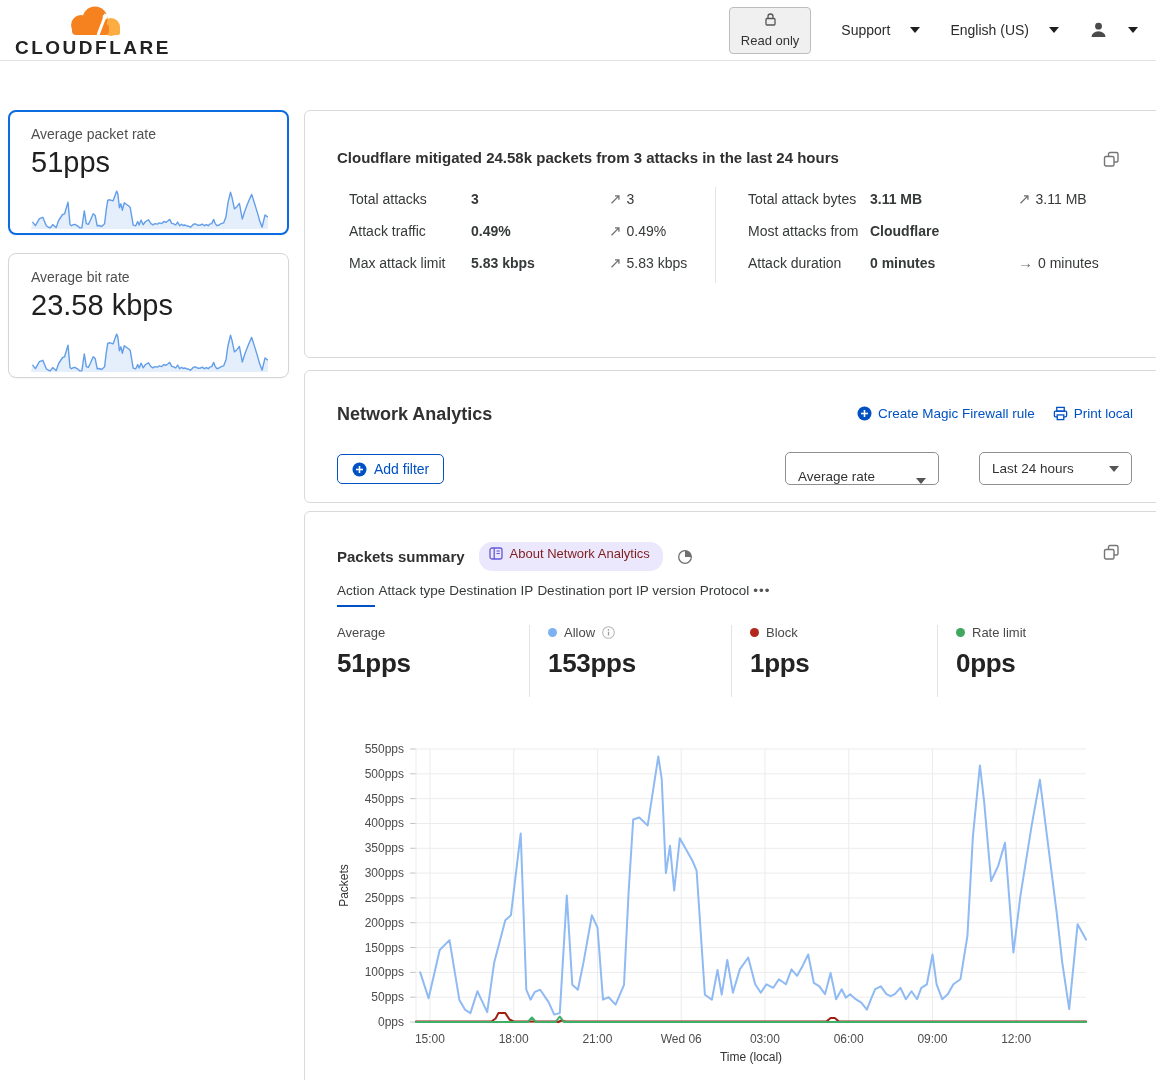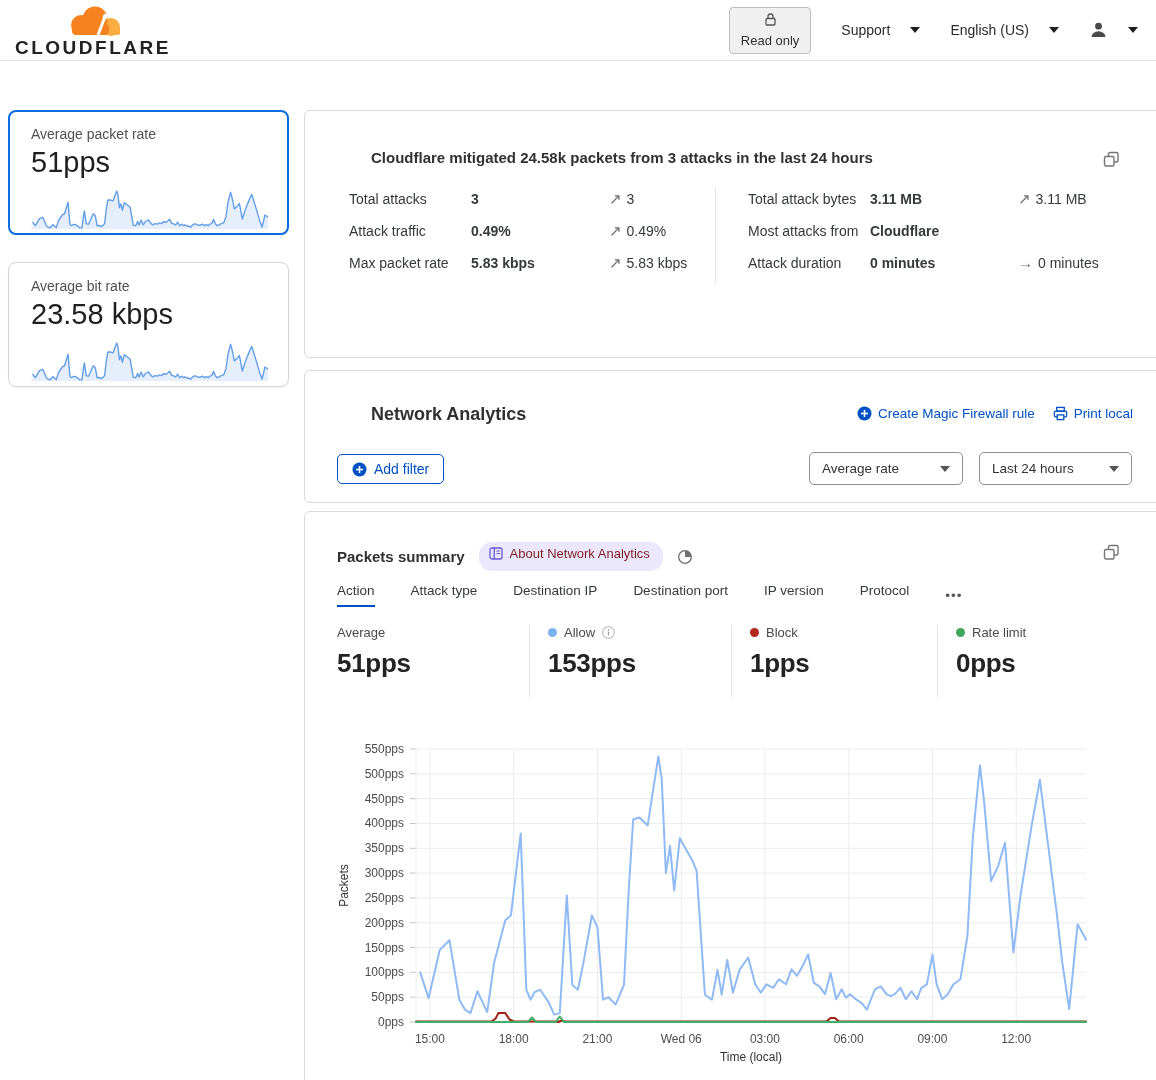--- a/index.html
+++ b/index.html
@@ -1,18 +1,18 @@
 <!DOCTYPE html>
 <html><head>
 <meta charset="utf-8">
 <style>
   * { margin:0; padding:0; box-sizing:border-box; }
   html,body { width:1156px; height:1080px; background:#fff; overflow:hidden;
               font-family:"Liberation Sans", sans-serif; color:#36393a; }
-  .abs { position:absolute;margin-left:34px; }
+  .abs { position:absolute; }
 
   
   #header { position:absolute; left:0; top:0; width:1156px; height:61px;
             background:#fff; border-bottom:1px solid #e3e3e3; }
   #logo { position:absolute; left:15px; top:6px; width:120px; }
   #logo .brand { font-size:19px; font-weight:bold; letter-spacing:2.5px; color:#222; margin-top:1px; }
   #logo svg { display:block; margin-left:50px; }
   #header-right { position:absolute; right:18px; top:0; height:60px; display:flex; align-items:center; gap:30px; }
   .readonly-badge { display:flex; align-items:center; gap:7px; background:#f0f0f0;
             border:1px solid #bdbdbd; border-radius:4px; padding:5px 11px; font-size:13px; color:#333;flex-direction:column; }
@@ -55,28 +55,28 @@
   #na-links { position:absolute; left:552px; top:35px; display:flex; gap:18px; align-items:center; }
   .blue-link { display:flex; align-items:center; gap:6px; color:#0051c3; font-size:13.5px; cursor:pointer; }
   .btn-outline-blue { position:absolute; left:32px; top:83px; display:flex; align-items:center; gap:7px;
         border:1.5px solid #0051c3; border-radius:5px; background:#fff; color:#0051c3;
         font-size:14px; padding:6px 14px; cursor:pointer; font-family:inherit; }
   .dropdown { position:absolute; top:81px; height:33px; border:1px solid #909090; border-radius:5px;
         background:#fff; display:flex; align-items:center; justify-content:space-between;
         padding:0 12px; font-size:13.5px; color:#333; cursor:pointer; }
   .dropdown .caret-sm { width:0; height:0; border-left:5px solid transparent;
         border-right:5px solid transparent; border-top:6px solid #555; }
-  #dd-metric { left:504px; width:154px; }
+  #dd-metric { left:480px; width:154px;align-items:flex-end; }
   #dd-time { left:674px; width:153px; }
 
   
   #pk-title-row { position:absolute; left:32px; top:30px; display:flex; align-items:center; gap:14px; }
   .about-pill { display:flex; align-items:center; gap:7px; background:#ebe7fd; color:#7f1d1d;
         font-size:13px; border-radius:13px; padding:4px 13px 10px 10px; cursor:pointer; }
-  #tabs-row { position:absolute; left:32px; top:71px; display:flex; gap:36px; font-size:13.5px;align-items:center; }
+  #tabs-row { position:absolute; left:32px; top:71px; display:flex; gap:4px; font-size:13.5px; }
   .tab { padding-bottom:7px; color:#36393a; cursor:pointer; border-bottom:2px solid transparent; }
   .tab.active { border-bottom:2px solid #0051c3; }
   .tab-more { color:#555; cursor:pointer; letter-spacing:1px; }
 
   #stats-row { position:absolute; left:32px; top:113px; display:flex; height:72px; }
   .stat-col { padding-right:18px; }
   .stat-col + .stat-col { border-left:1px solid #e4e4e4; padding-left:18px; }
   .stat-head { display:flex; align-items:center; gap:7px; font-size:13px; color:#494949; }
   .dot { width:9px; height:9px; border-radius:50%; display:inline-block; }
   .stat-value { font-size:26px; font-weight:bold; color:#232323; margin-top:8px; letter-spacing:-0.3px; }
@@ -127,21 +127,21 @@
 </div>
 
 <div class="metric-card selected" style="top:110px;">
   <div class="m-label">Average packet rate</div>
   <div class="m-value">51pps</div>
   <svg class="spark" width="237" height="46">
       <path d="M0,44 L1.5,36.9 L4.4,40.6 L8.4,33.7 L11.8,32.3 L15.3,40.8 L17.3,42.2 L19.3,42.7 L21.7,39.6 L23.7,41.3 L25.2,42.6 L27.6,35.5 L31.6,29.5 L33.6,28.8 L37.0,17.1 L39.0,39.4 L40.5,40.8 L42.0,39.7 L43.9,39.4 L46.9,41.2 L48.9,42.9 L50.9,42.7 L53.3,25.9 L55.3,38.7 L57.3,39.4 L59.3,35.5 L62.2,28.8 L64.2,30.5 L66.2,40.8 L68.1,40.5 L70.6,41.5 L73.6,38.7 L75.2,25.2 L76.8,15.1 L79.0,14.8 L82.0,15.9 L85.7,6.1 L86.9,9.3 L88.4,22.7 L89.9,18.8 L91.3,25.2 L93.3,17.8 L95.3,19.2 L97.8,21.0 L99.2,22.4 L102.2,40.1 L104.7,40.8 L106.7,36.6 L108.1,40.1 L110.1,35.1 L112.1,39.8 L114.5,36.5 L117.5,34.8 L120.0,38.6 L122.0,39.8 L123.9,38.6 L126.4,39.1 L128.4,37.9 L130.8,38.6 L132.8,36.5 L134.8,37.4 L136.8,36.0 L138.7,34.4 L140.7,38.4 L142.7,38.9 L144.7,40.0 L146.6,37.0 L148.6,40.7 L150.6,39.3 L152.1,40.5 L153.6,40.0 L155.5,40.7 L157.5,41.2 L159.5,42.2 L161.0,40.7 L162.4,39.3 L164.4,38.9 L166.4,40.0 L167.9,40.3 L169.4,40.0 L171.3,39.1 L173.3,40.7 L175.3,39.6 L177.3,40.7 L178.7,39.1 L180.7,38.6 L182.7,34.4 L184.2,38.6 L186.1,40.7 L188.1,40.0 L190.1,38.6 L192.6,37.9 L195.0,31.7 L197.0,17.5 L199.5,7.3 L201.0,12.4 L203.4,23.9 L205.9,21.7 L208.4,18.4 L211.3,34.1 L213.8,26.0 L217.7,16.0 L220.7,9.4 L223.7,18.9 L226.6,28.4 L228.6,35.6 L231.1,42.2 L234.0,30.0 L237.0,32.2 L237,44 Z" fill="#e5eefb"></path>
       <polyline points="1.5,36.9 4.4,40.6 8.4,33.7 11.8,32.3 15.3,40.8 17.3,42.2 19.3,42.7 21.7,39.6 23.7,41.3 25.2,42.6 27.6,35.5 31.6,29.5 33.6,28.8 37.0,17.1 39.0,39.4 40.5,40.8 42.0,39.7 43.9,39.4 46.9,41.2 48.9,42.9 50.9,42.7 53.3,25.9 55.3,38.7 57.3,39.4 59.3,35.5 62.2,28.8 64.2,30.5 66.2,40.8 68.1,40.5 70.6,41.5 73.6,38.7 75.2,25.2 76.8,15.1 79.0,14.8 82.0,15.9 85.7,6.1 86.9,9.3 88.4,22.7 89.9,18.8 91.3,25.2 93.3,17.8 95.3,19.2 97.8,21.0 99.2,22.4 102.2,40.1 104.7,40.8 106.7,36.6 108.1,40.1 110.1,35.1 112.1,39.8 114.5,36.5 117.5,34.8 120.0,38.6 122.0,39.8 123.9,38.6 126.4,39.1 128.4,37.9 130.8,38.6 132.8,36.5 134.8,37.4 136.8,36.0 138.7,34.4 140.7,38.4 142.7,38.9 144.7,40.0 146.6,37.0 148.6,40.7 150.6,39.3 152.1,40.5 153.6,40.0 155.5,40.7 157.5,41.2 159.5,42.2 161.0,40.7 162.4,39.3 164.4,38.9 166.4,40.0 167.9,40.3 169.4,40.0 171.3,39.1 173.3,40.7 175.3,39.6 177.3,40.7 178.7,39.1 180.7,38.6 182.7,34.4 184.2,38.6 186.1,40.7 188.1,40.0 190.1,38.6 192.6,37.9 195.0,31.7 197.0,17.5 199.5,7.3 201.0,12.4 203.4,23.9 205.9,21.7 208.4,18.4 211.3,34.1 213.8,26.0 217.7,16.0 220.7,9.4 223.7,18.9 226.6,28.4 228.6,35.6 231.1,42.2 234.0,30.0 237.0,32.2" fill="none" stroke="#639ee9" stroke-width="1.4" stroke-linejoin="round"></polyline>
     </svg>
 </div>
-<div class="metric-card" style="top:262px;">
+<div class="metric-card" style="top:253px;">
   <div class="m-label">Average bit rate</div>
   <div class="m-value">23.58 kbps</div>
   <svg class="spark" width="237" height="46">
       <path d="M0,44 L1.5,36.9 L4.4,40.6 L8.4,33.7 L11.8,32.3 L15.3,40.8 L17.3,42.2 L19.3,42.7 L21.7,39.6 L23.7,41.3 L25.2,42.6 L27.6,35.5 L31.6,29.5 L33.6,28.8 L37.0,17.1 L39.0,39.4 L40.5,40.8 L42.0,39.7 L43.9,39.4 L46.9,41.2 L48.9,42.9 L50.9,42.7 L53.3,25.9 L55.3,38.7 L57.3,39.4 L59.3,35.5 L62.2,28.8 L64.2,30.5 L66.2,40.8 L68.1,40.5 L70.6,41.5 L73.6,38.7 L75.2,25.2 L76.8,15.1 L79.0,14.8 L82.0,15.9 L85.7,6.1 L86.9,9.3 L88.4,22.7 L89.9,18.8 L91.3,25.2 L93.3,17.8 L95.3,19.2 L97.8,21.0 L99.2,22.4 L102.2,40.1 L104.7,40.8 L106.7,36.6 L108.1,40.1 L110.1,35.1 L112.1,39.8 L114.5,36.5 L117.5,34.8 L120.0,38.6 L122.0,39.8 L123.9,38.6 L126.4,39.1 L128.4,37.9 L130.8,38.6 L132.8,36.5 L134.8,37.4 L136.8,36.0 L138.7,34.4 L140.7,38.4 L142.7,38.9 L144.7,40.0 L146.6,37.0 L148.6,40.7 L150.6,39.3 L152.1,40.5 L153.6,40.0 L155.5,40.7 L157.5,41.2 L159.5,42.2 L161.0,40.7 L162.4,39.3 L164.4,38.9 L166.4,40.0 L167.9,40.3 L169.4,40.0 L171.3,39.1 L173.3,40.7 L175.3,39.6 L177.3,40.7 L178.7,39.1 L180.7,38.6 L182.7,34.4 L184.2,38.6 L186.1,40.7 L188.1,40.0 L190.1,38.6 L192.6,37.9 L195.0,31.7 L197.0,17.5 L199.5,7.3 L201.0,12.4 L203.4,23.9 L205.9,21.7 L208.4,18.4 L211.3,34.1 L213.8,26.0 L217.7,16.0 L220.7,9.4 L223.7,18.9 L226.6,28.4 L228.6,35.6 L231.1,42.2 L234.0,30.0 L237.0,32.2 L237,44 Z" fill="#e5eefb"></path>
       <polyline points="1.5,36.9 4.4,40.6 8.4,33.7 11.8,32.3 15.3,40.8 17.3,42.2 19.3,42.7 21.7,39.6 23.7,41.3 25.2,42.6 27.6,35.5 31.6,29.5 33.6,28.8 37.0,17.1 39.0,39.4 40.5,40.8 42.0,39.7 43.9,39.4 46.9,41.2 48.9,42.9 50.9,42.7 53.3,25.9 55.3,38.7 57.3,39.4 59.3,35.5 62.2,28.8 64.2,30.5 66.2,40.8 68.1,40.5 70.6,41.5 73.6,38.7 75.2,25.2 76.8,15.1 79.0,14.8 82.0,15.9 85.7,6.1 86.9,9.3 88.4,22.7 89.9,18.8 91.3,25.2 93.3,17.8 95.3,19.2 97.8,21.0 99.2,22.4 102.2,40.1 104.7,40.8 106.7,36.6 108.1,40.1 110.1,35.1 112.1,39.8 114.5,36.5 117.5,34.8 120.0,38.6 122.0,39.8 123.9,38.6 126.4,39.1 128.4,37.9 130.8,38.6 132.8,36.5 134.8,37.4 136.8,36.0 138.7,34.4 140.7,38.4 142.7,38.9 144.7,40.0 146.6,37.0 148.6,40.7 150.6,39.3 152.1,40.5 153.6,40.0 155.5,40.7 157.5,41.2 159.5,42.2 161.0,40.7 162.4,39.3 164.4,38.9 166.4,40.0 167.9,40.3 169.4,40.0 171.3,39.1 173.3,40.7 175.3,39.6 177.3,40.7 178.7,39.1 180.7,38.6 182.7,34.4 184.2,38.6 186.1,40.7 188.1,40.0 190.1,38.6 192.6,37.9 195.0,31.7 197.0,17.5 199.5,7.3 201.0,12.4 203.4,23.9 205.9,21.7 208.4,18.4 211.3,34.1 213.8,26.0 217.7,16.0 220.7,9.4 223.7,18.9 226.6,28.4 228.6,35.6 231.1,42.2 234.0,30.0 237.0,32.2" fill="none" stroke="#639ee9" stroke-width="1.4" stroke-linejoin="round"></polyline>
     </svg>
 </div>
 
 <div class="panel" id="panel-summary">
   <div class="panel-title abs" style="left:32px; top:38px;">Cloudflare mitigated 24.58k packets from 3 attacks in the last 24 hours</div>
@@ -157,21 +157,21 @@
         <span class="lbl">Total attacks</span>
         <span class="val">3</span>
         <span class="delta"><span class="arr">↗</span><span>3</span></span>
       </div>
       <div class="sum-row">
         <span class="lbl">Attack traffic</span>
         <span class="val">0.49%</span>
         <span class="delta"><span class="arr">↗</span><span>0.49%</span></span>
       </div>
       <div class="sum-row">
-        <span class="lbl">Max packet rate</span>
+        <span class="lbl">Max attack limit</span>
         <span class="val">5.83 kbps</span>
         <span class="delta"><span class="arr">↗</span><span>5.83 kbps</span></span>
       </div>
     </div>
     <div class="sum-col right">
       <div class="sum-row">
         <span class="lbl">Total attack bytes</span>
         <span class="val">3.11 MB</span>
         <span class="delta"><span class="arr">↗</span><span>3.11 MB</span></span>
       </div>

